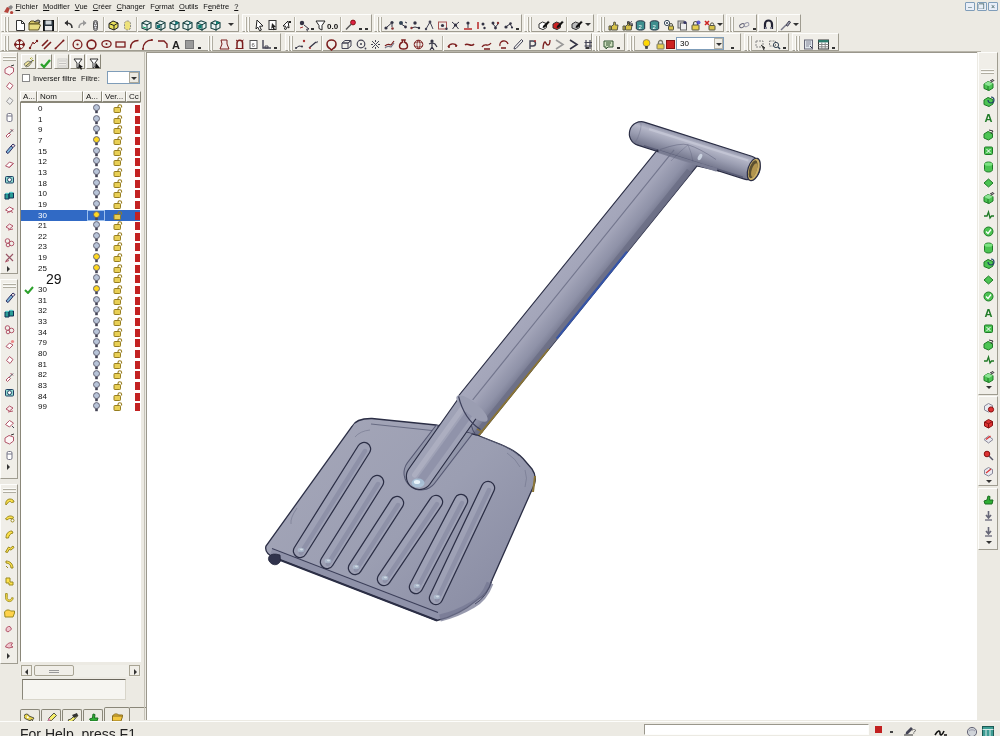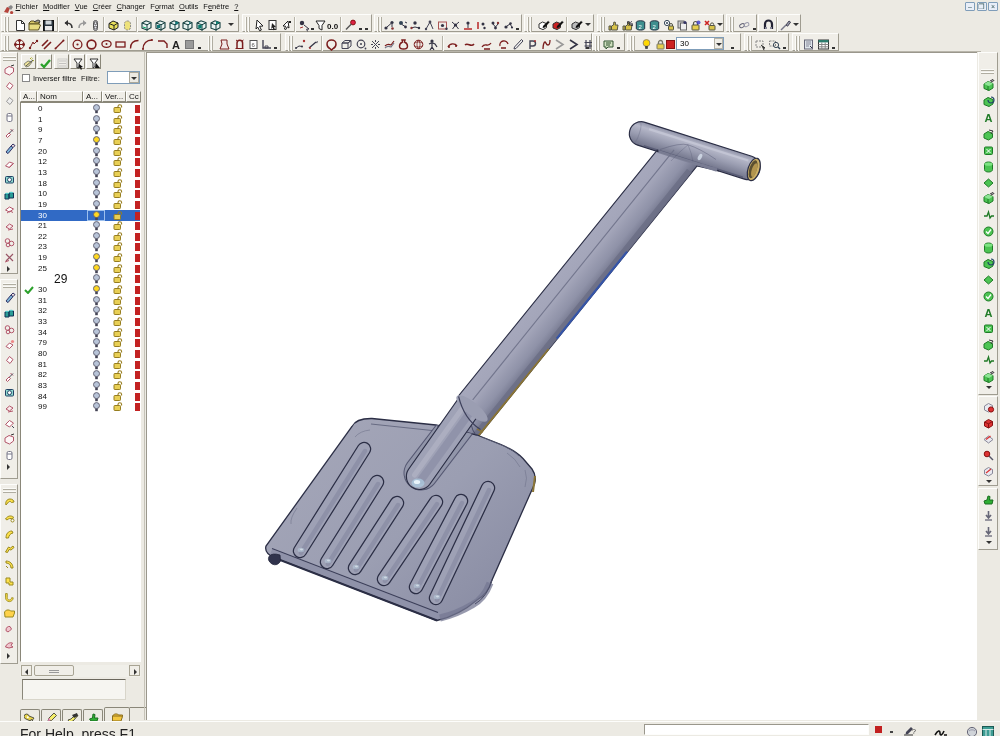--- a/index.html
+++ b/index.html
@@ -721,21 +721,21 @@
         <rect x="3.2" y="6.6" width="2.6" height="2.6" fill="#445"></rect>
       </svg>
     </div>
     <div style="position:absolute;left:95px;top:83.95px">
       <svg style="display:block" width="10" height="9" viewBox="0 0 10 9">
         <rect x="1" y="3.5" width="6.5" height="5" rx="0.8" fill="#e8cf55" stroke="#967d1f"></rect>
         <path d="M5 3.5V2.6a1.8 1.8 0 013.6 0v1" fill="none" stroke="#967d1f" stroke-width="1.1"></path>
       </svg>
     </div>
     <div style="position:absolute;left:117px;top:84.95px;width:5px;height:8px;background:#c32222"></div>
-    <div style="position:absolute;left:20px;top:94.6px;width:20px;font-size:8px;line-height:10px;color:#111">20</div>
+    <div style="position:absolute;left:20px;top:94.6px;width:20px;font-size:8px;line-height:10px;color:#111">15</div>
     <div style="position:absolute;left:74px;top:94.6px">
       <svg style="display:block" width="9" height="10" viewBox="0 0 9 10">
         <circle cx="4.5" cy="3.6" r="3" fill="#b8c4d8" stroke="#667"></circle>
         <rect x="3.2" y="6.6" width="2.6" height="2.6" fill="#445"></rect>
       </svg>
     </div>
     <div style="position:absolute;left:95px;top:94.6px">
       <svg style="display:block" width="10" height="9" viewBox="0 0 10 9">
         <rect x="1" y="3.5" width="6.5" height="5" rx="0.8" fill="#e8cf55" stroke="#967d1f"></rect>
         <path d="M5 3.5V2.6a1.8 1.8 0 013.6 0v1" fill="none" stroke="#967d1f" stroke-width="1.1"></path>
@@ -891,21 +891,21 @@
         <rect x="3.2" y="6.6" width="2.6" height="2.6" fill="#445"></rect>
       </svg>
     </div>
     <div style="position:absolute;left:95px;top:211.75px">
       <svg style="display:block" width="10" height="9" viewBox="0 0 10 9">
         <rect x="1" y="3.5" width="6.5" height="5" rx="0.8" fill="#e8cf55" stroke="#967d1f"></rect>
         <path d="M5 3.5V2.6a1.8 1.8 0 013.6 0v1" fill="none" stroke="#967d1f" stroke-width="1.1"></path>
       </svg>
     </div>
     <div style="position:absolute;left:117px;top:212.75px;width:5px;height:8px;background:#c32222"></div>
-    <div style="position:absolute;left:36px;top:222.4px;width:20px;font-size:12px;line-height:10px;color:#111">29</div>
+    <div style="position:absolute;left:28px;top:222.4px;width:20px;font-size:14px;line-height:10px;color:#111">29</div>
     <div style="position:absolute;left:74px;top:222.4px">
       <svg style="display:block" width="9" height="10" viewBox="0 0 9 10">
         <circle cx="4.5" cy="3.6" r="3" fill="#b8c4d8" stroke="#667"></circle>
         <rect x="3.2" y="6.6" width="2.6" height="2.6" fill="#445"></rect>
       </svg>
     </div>
     <div style="position:absolute;left:95px;top:222.4px">
       <svg style="display:block" width="10" height="9" viewBox="0 0 10 9">
         <rect x="1" y="3.5" width="6.5" height="5" rx="0.8" fill="#e8cf55" stroke="#967d1f"></rect>
         <path d="M5 3.5V2.6a1.8 1.8 0 013.6 0v1" fill="none" stroke="#967d1f" stroke-width="1.1"></path>

